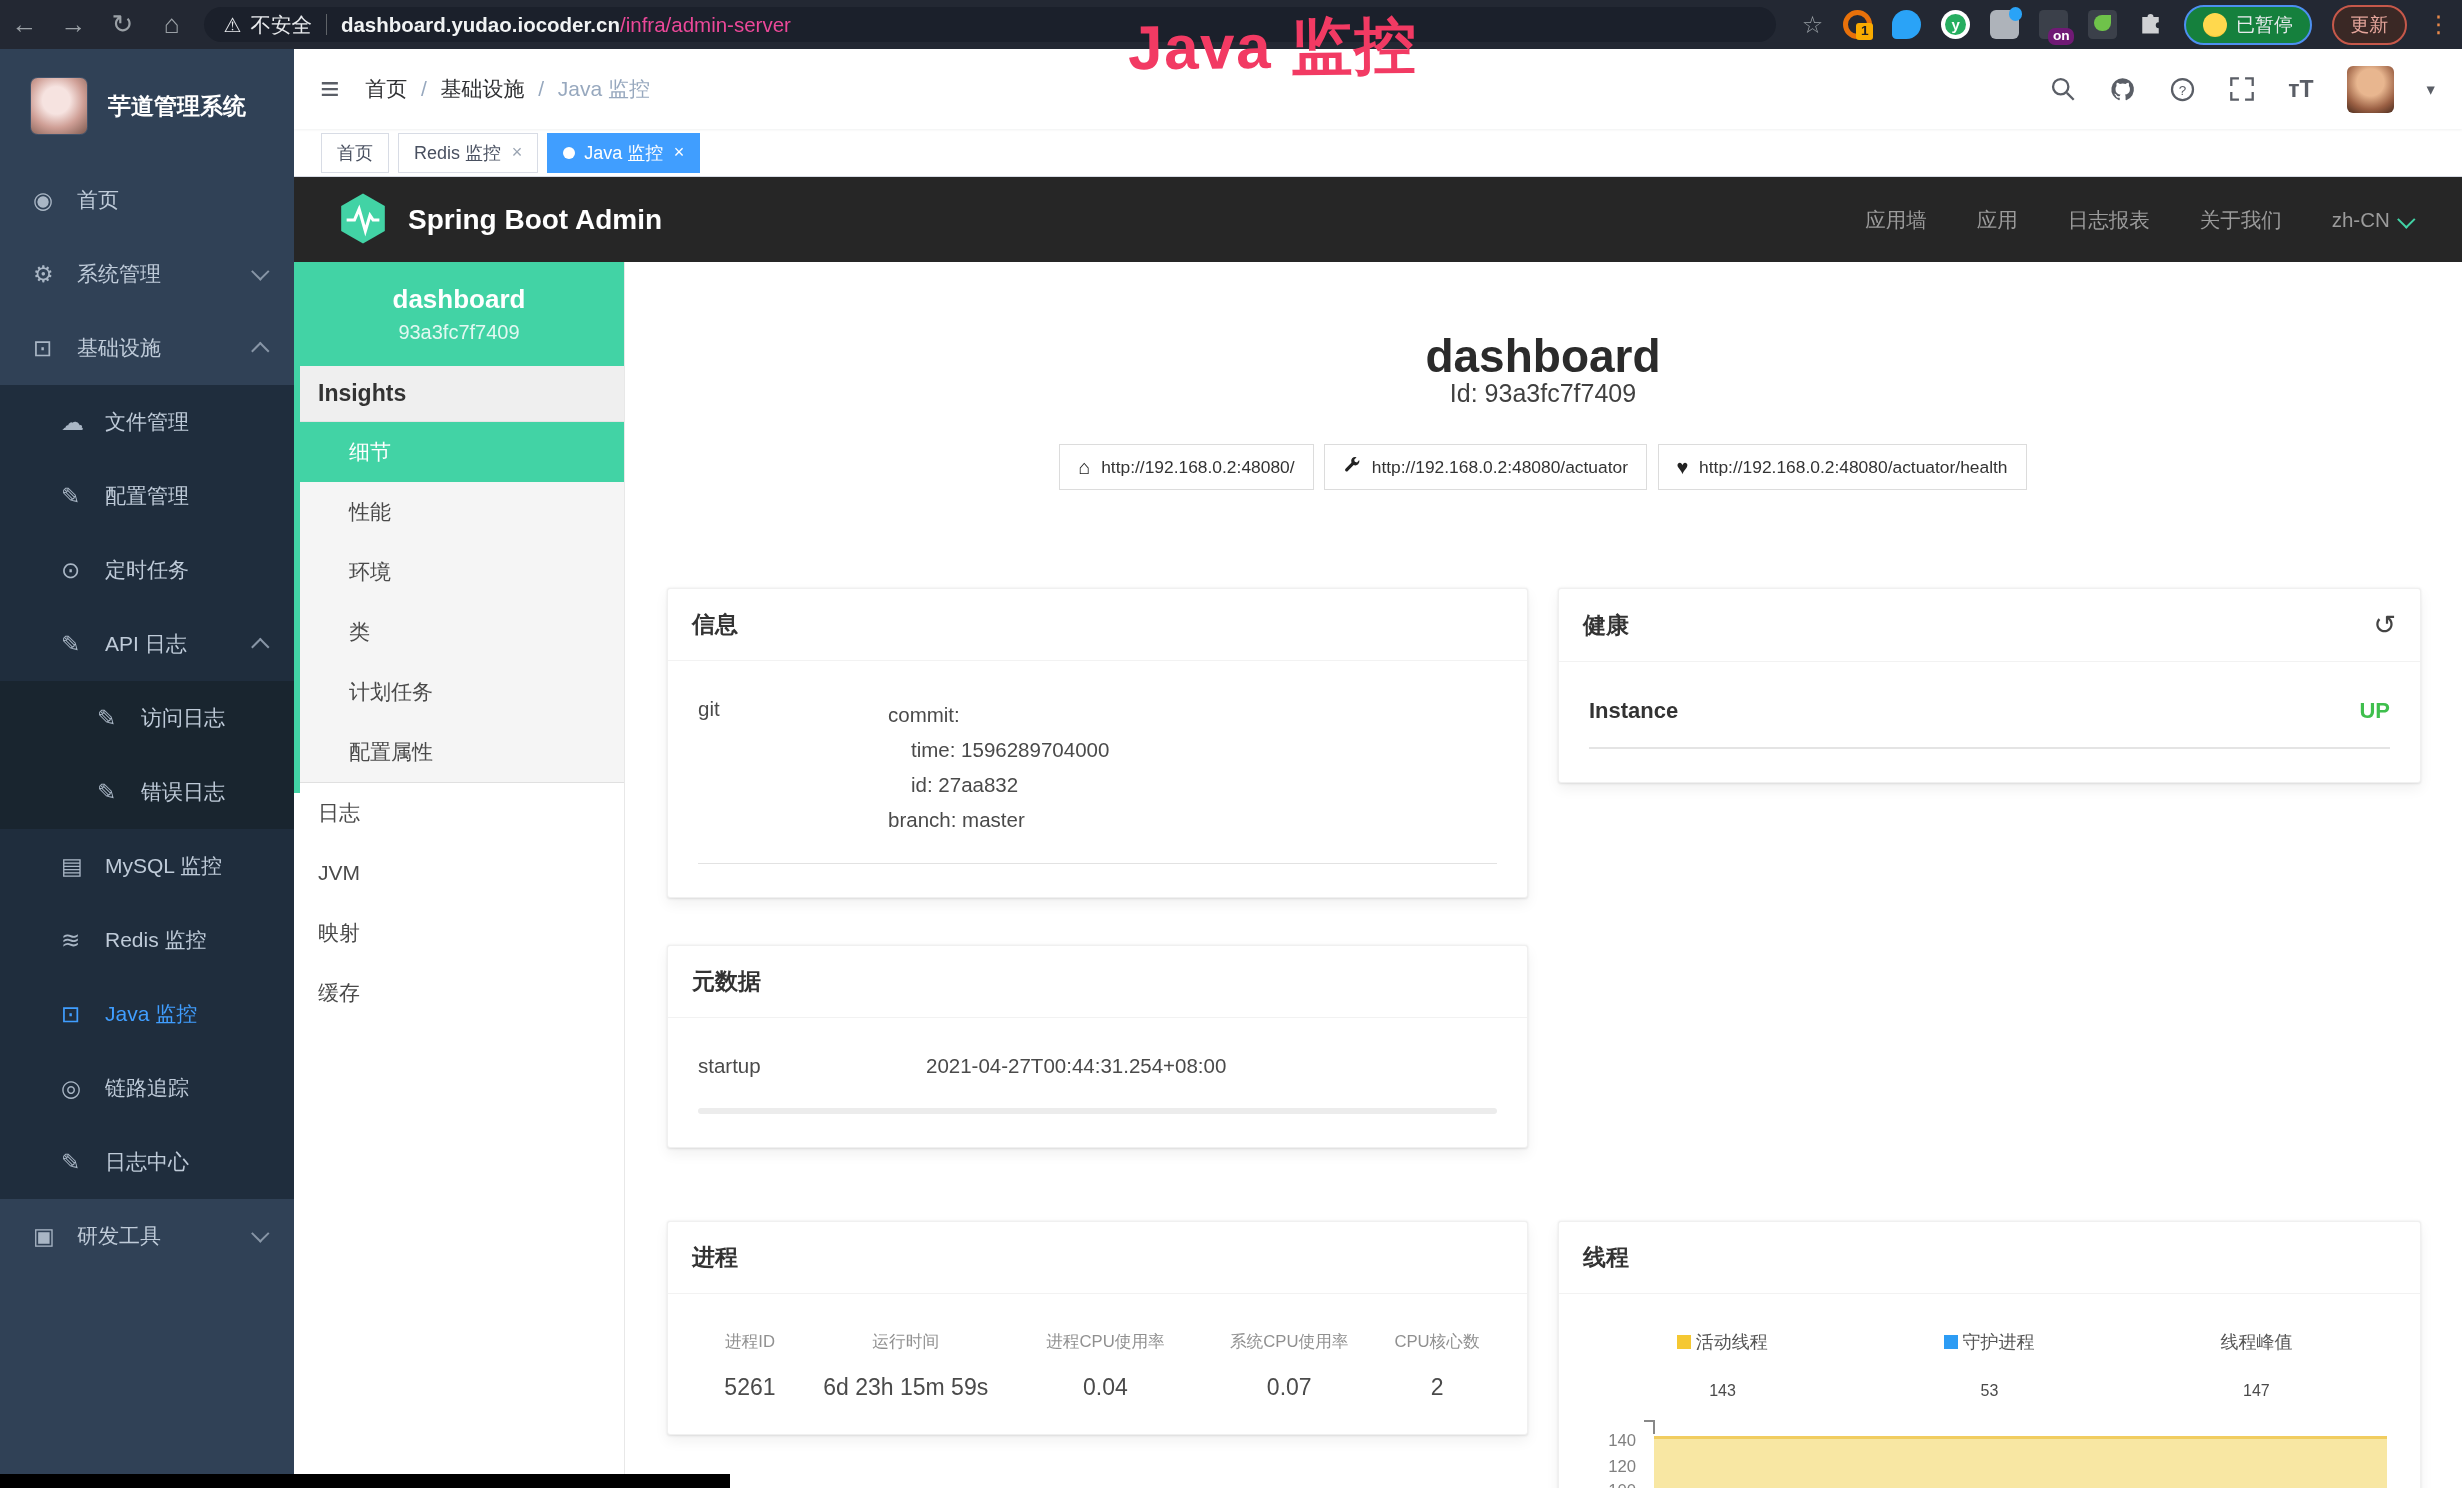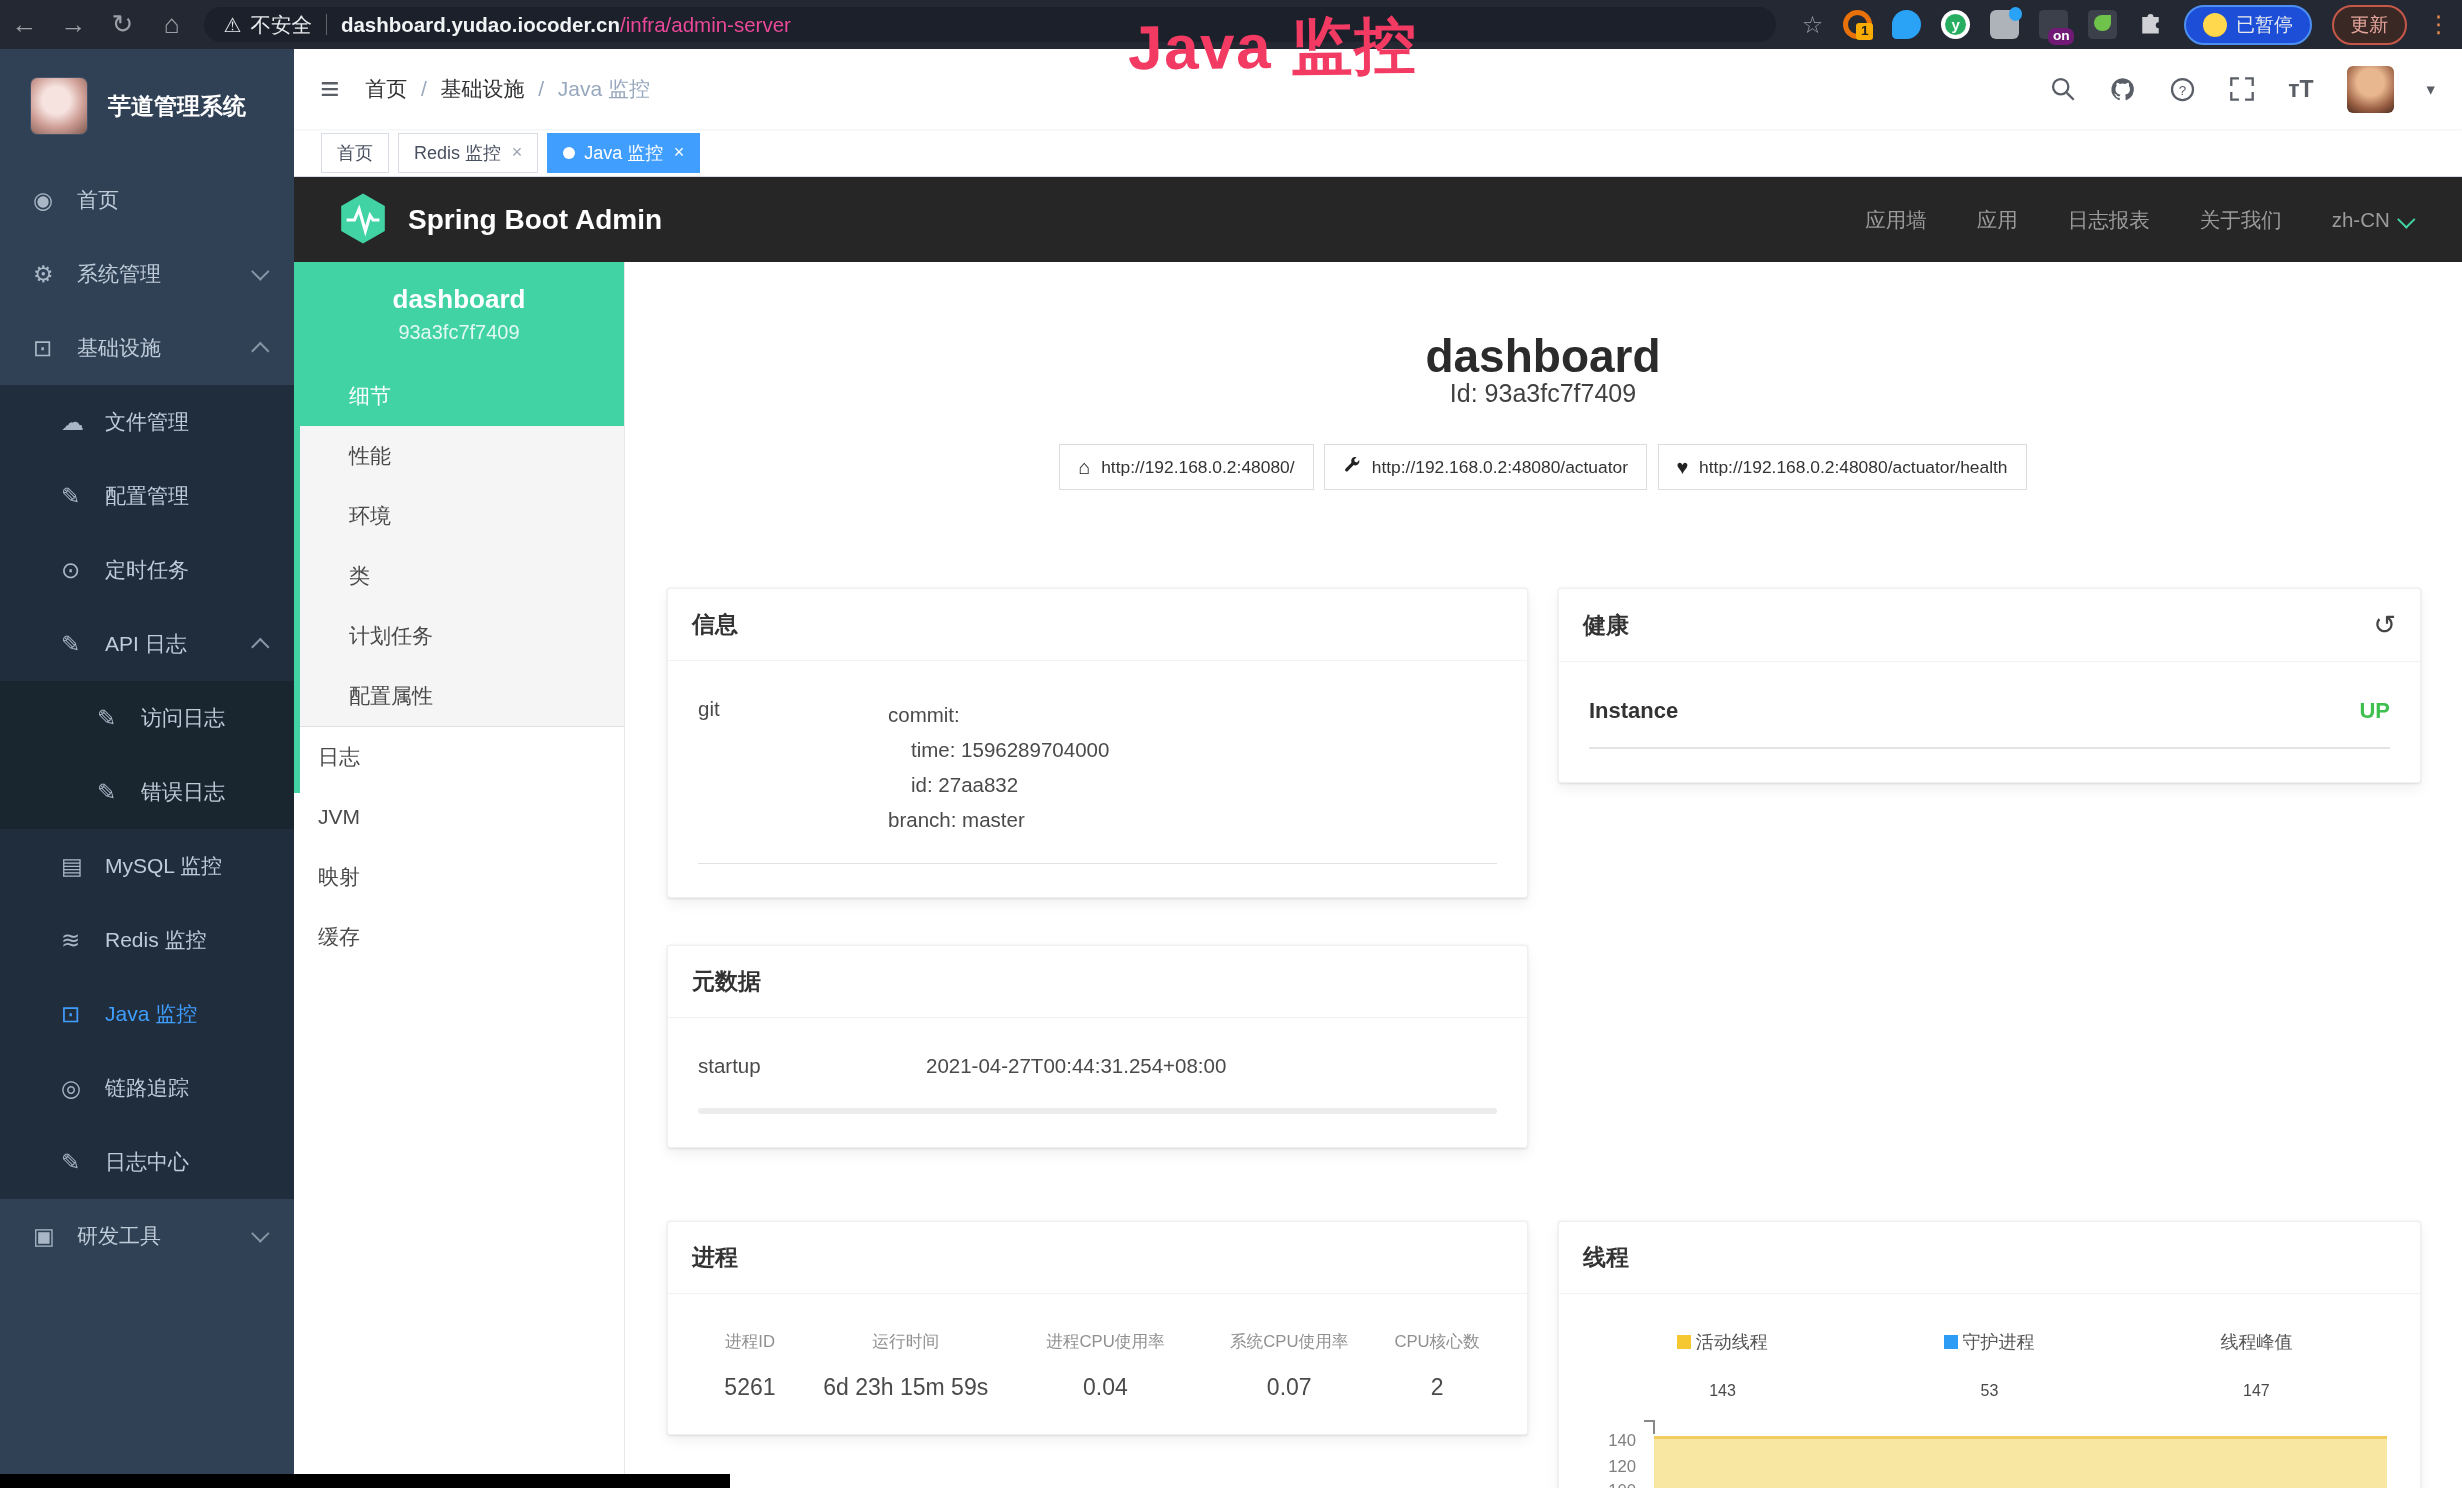--- a/index.html
+++ b/index.html
@@ -29,21 +29,21 @@
   .ext.ycircle i{width:21px;height:21px;border-radius:50%;background:#27ae60;color:#fff;font-style:normal;
     font-size:15px;display:flex;align-items:center;justify-content:center;font-weight:bold;}
   .ext.grid{border-radius:6px;background:#aeb3ba;}
   .ext.grid i{position:absolute;right:-3px;top:-3px;width:13.7px;height:13.7px;border-radius:50%;background:#2aa3f7;}
   .ext.dark{border-radius:4.6px;background:#3b404a;}
   .ext.dark .badge{background:#701a75;color:#fff;border-radius:7px;}
   .ext.leaf{background:#3b404a;border-radius:4.6px;}
   .ext.leaf i{position:absolute;left:6px;top:4.6px;width:16.7px;height:16.7px;border-radius:50% 0 50% 50%;background:#6fc24a;}
   .puzzle{color:#cfd1d4;flex:0 0 auto;}
   .pill{height:36px;border-radius:20px;display:flex;align-items:center;padding:0 16.7px;gap:9px;font-size:19px;}
-  .pill.paused{border:2.3px solid #4d8ff0;color:#e8eaed;background:#1d4ed8;}
+  .pill.paused{border:2.3px solid #4d8ff0;color:#e8eaed;background:#15803d;}
   .face{width:24px;height:24px;border-radius:50%;background:radial-gradient(circle at 50% 42%,#ffd84d 65%,#e8a400);}
   .pill.update{border:2.3px solid #c6584a;color:#e3a49a;background:#3a2825;}
   .dots{color:#e8894a;font-size:23px;}
   
   .annotation{position:absolute;left:1128px;top:4.6px;z-index:60;font-size:62px;font-weight:bold;
     color:#f23a63;white-space:nowrap;letter-spacing:1.5px;transform:rotate(-0.5deg);}
   
   .app-sidebar{position:absolute;left:0;top:49px;width:294px;bottom:0;background:#304156;color:#bfcbd9;z-index:10;}
   .brand{height:114px;display:flex;align-items:center;padding-left:30px;gap:20px;}
   .brand-logo{width:56px;height:56px;border-radius:7.6px;flex:0 0 auto;
@@ -342,20 +342,21 @@
     </span>
   </div>
 </div>
 
 <div class="sba-side">
   <div class="sba-side-head">
     <span class="inst-name">dashboard</span>
     <span class="inst-id">93a3fc7f7409</span>
   </div>
   <div class="sba-group">
+    <div class="sba-item root head">Insights</div>
     <div class="sba-item active">细节</div>
     <div class="sba-item">性能</div>
     <div class="sba-item">环境</div>
     <div class="sba-item">类</div>
     <div class="sba-item">计划任务</div>
     <div class="sba-item">配置属性</div>
   </div>
   <div class="sba-item root">日志</div>
   <div class="sba-item root">JVM</div>
   <div class="sba-item root">映射</div>

